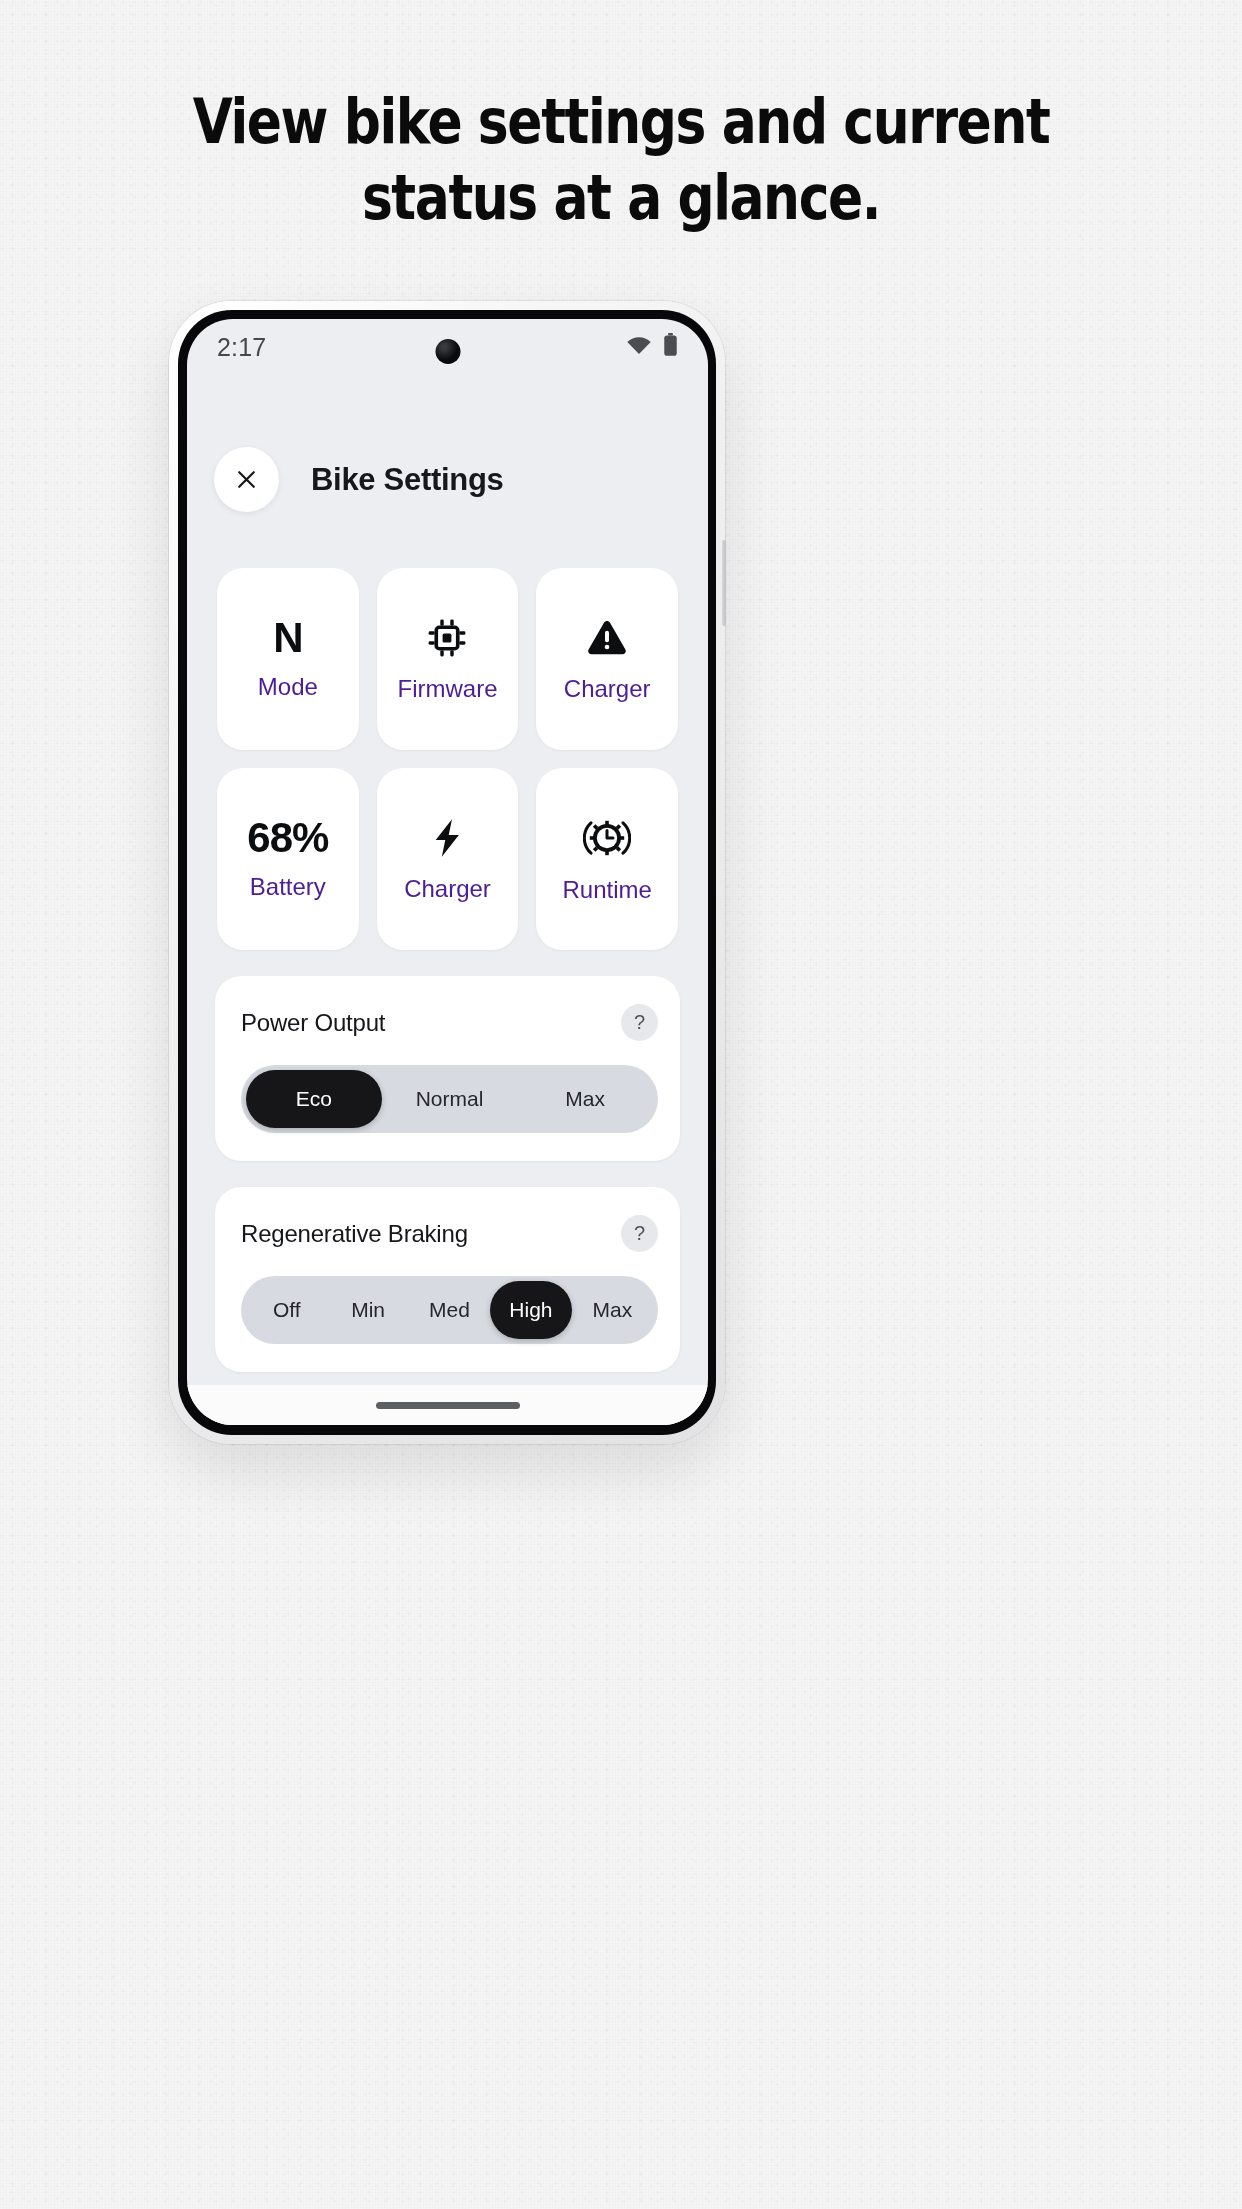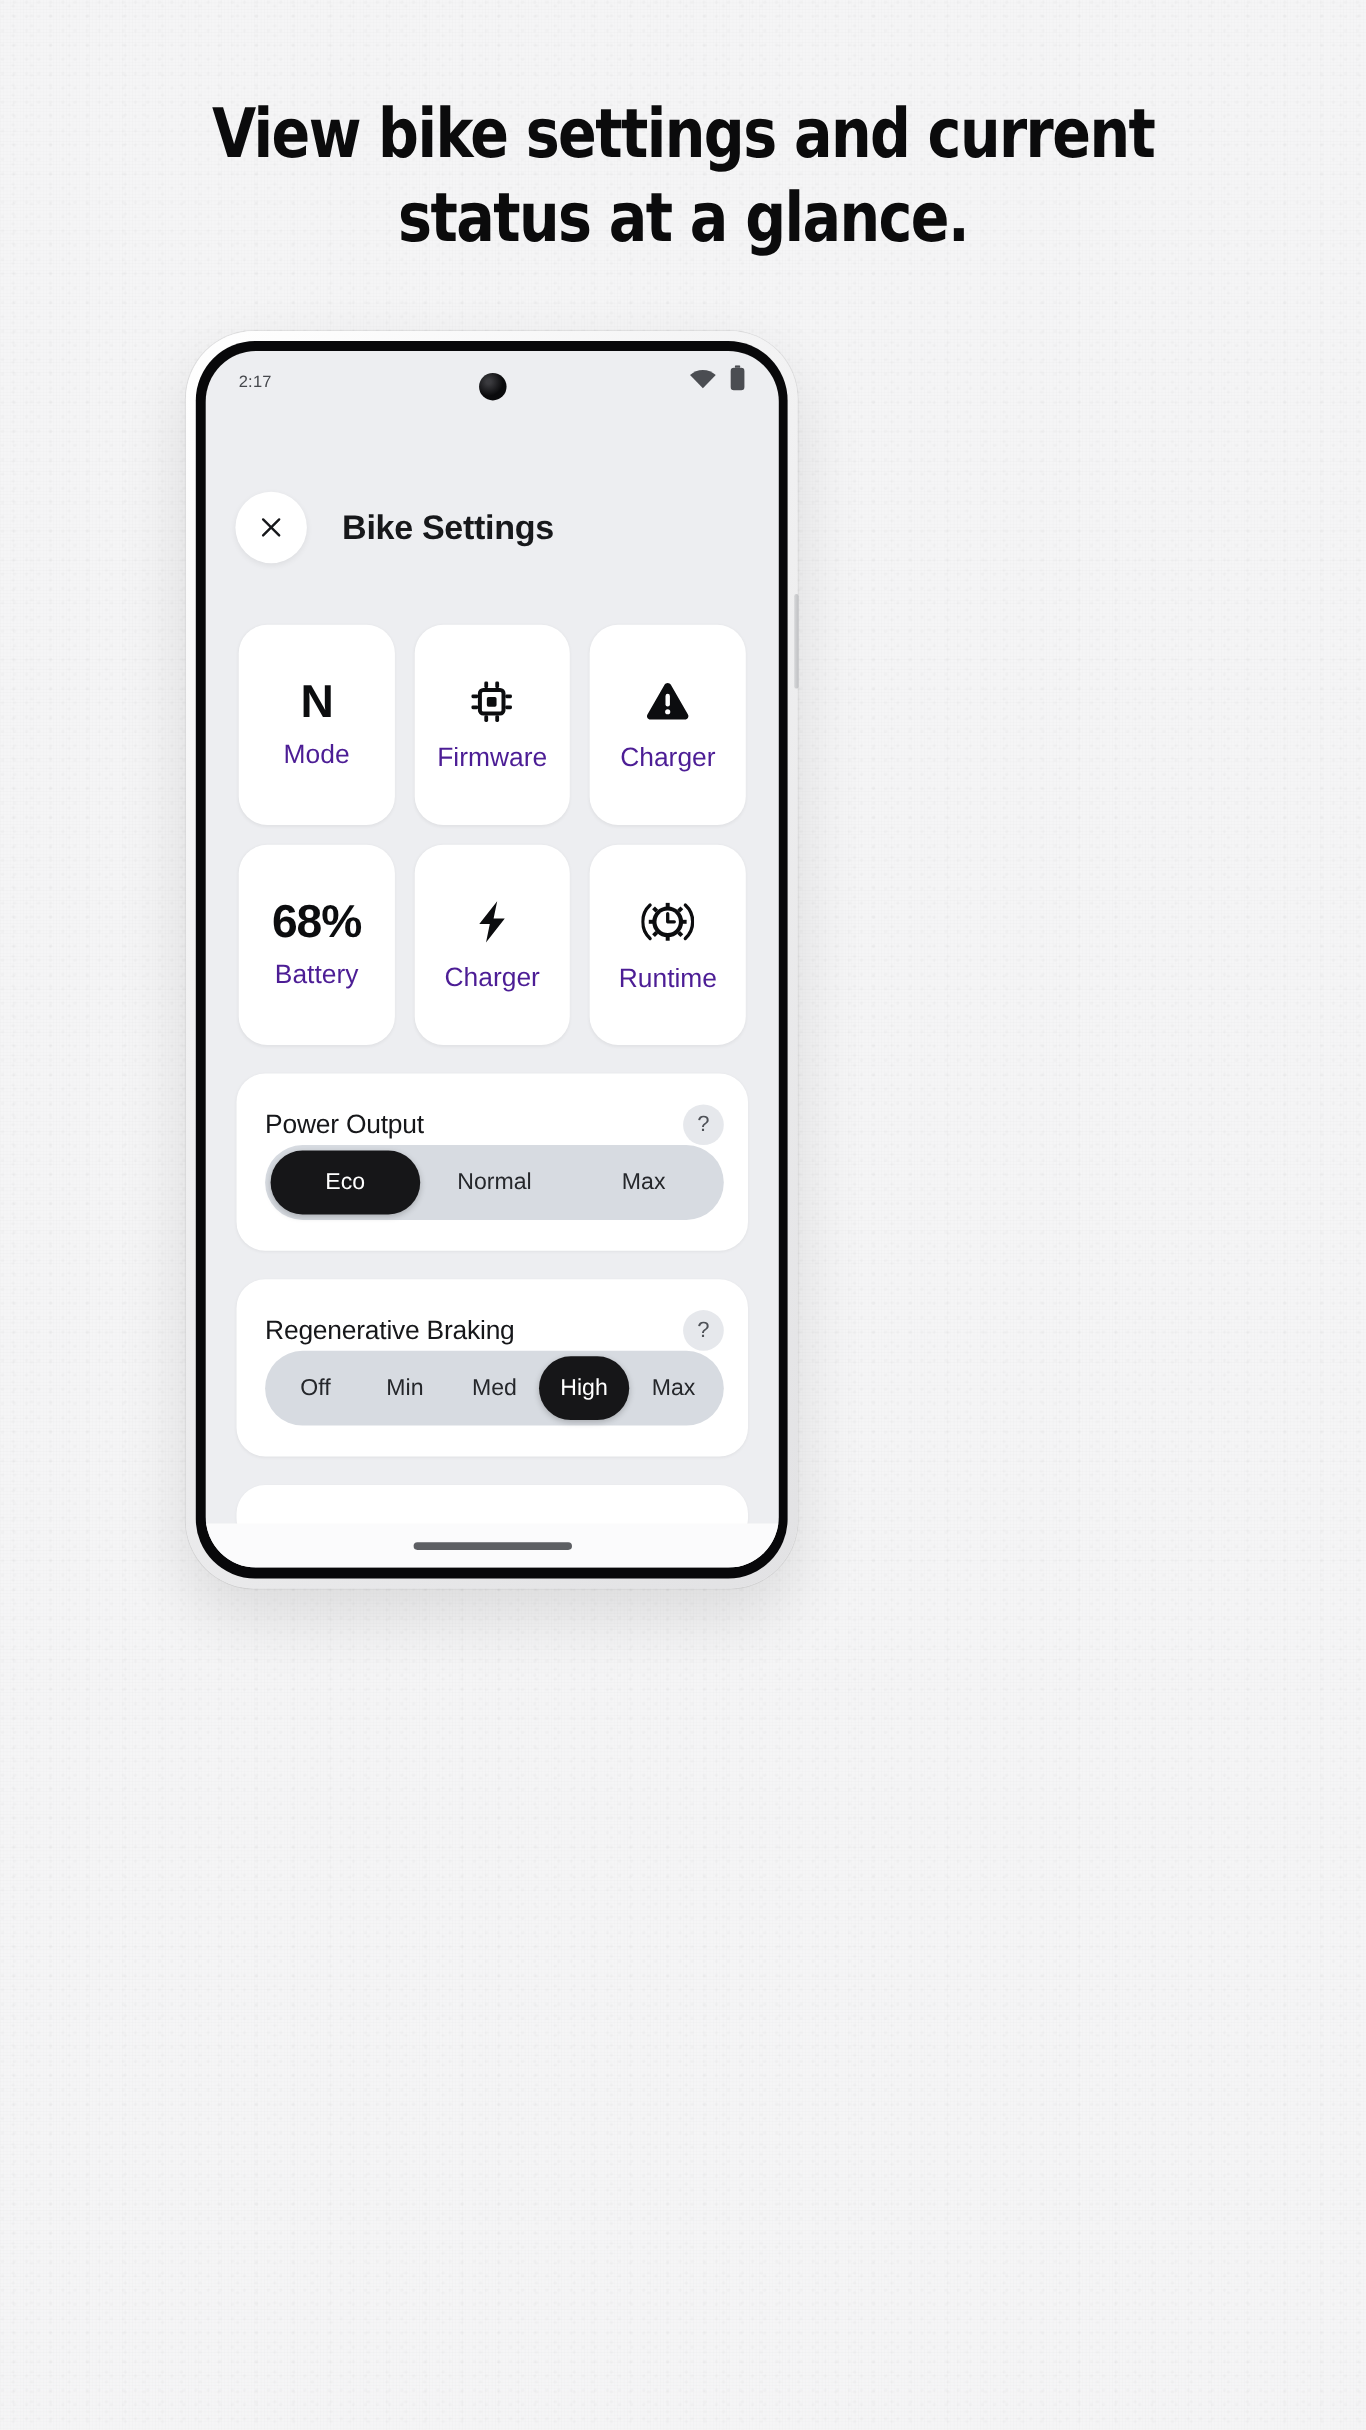--- a/index.html
+++ b/index.html
@@ -78,21 +78,21 @@
 
   
   #status-bar {
     height:56px;
     display:flex; align-items:center;
     padding:0 30px;
     position:relative;
     color:#4b4d52;
     font-size:19px;
   }
-  #status-time { font-size:15px; color:#45474c; letter-spacing:0.2px; }
+  #status-time { font-size:25px; color:#45474c; letter-spacing:0.2px; }
   #status-right {
     margin-left:auto;
     display:flex; align-items:center; gap:11px;
   }
   #punch-hole {
     position:absolute;
     left:50%; top:20px;
     transform:translateX(-50%);
     width:25px; height:25px;
     border-radius:50%;
@@ -159,20 +159,21 @@
     display:flex; flex-direction:column; gap:26px;
   }
   .setting-card {
     background:#ffffff;
     border-radius:26px;
     padding:28px 22px 28px 26px;
     box-shadow:0 1px 3px rgba(0,0,0,0.05);
   }
   .setting-head {
     display:flex; align-items:center; justify-content:space-between;
+    padding-bottom:24px;
   }
   .setting-title {
     font-size:24px;
     color:#16171a;
     letter-spacing:-0.2px;
   }
   .help-button {
     width:37px; height:37px;
     border-radius:50%;
     background:#e6e8ec;

